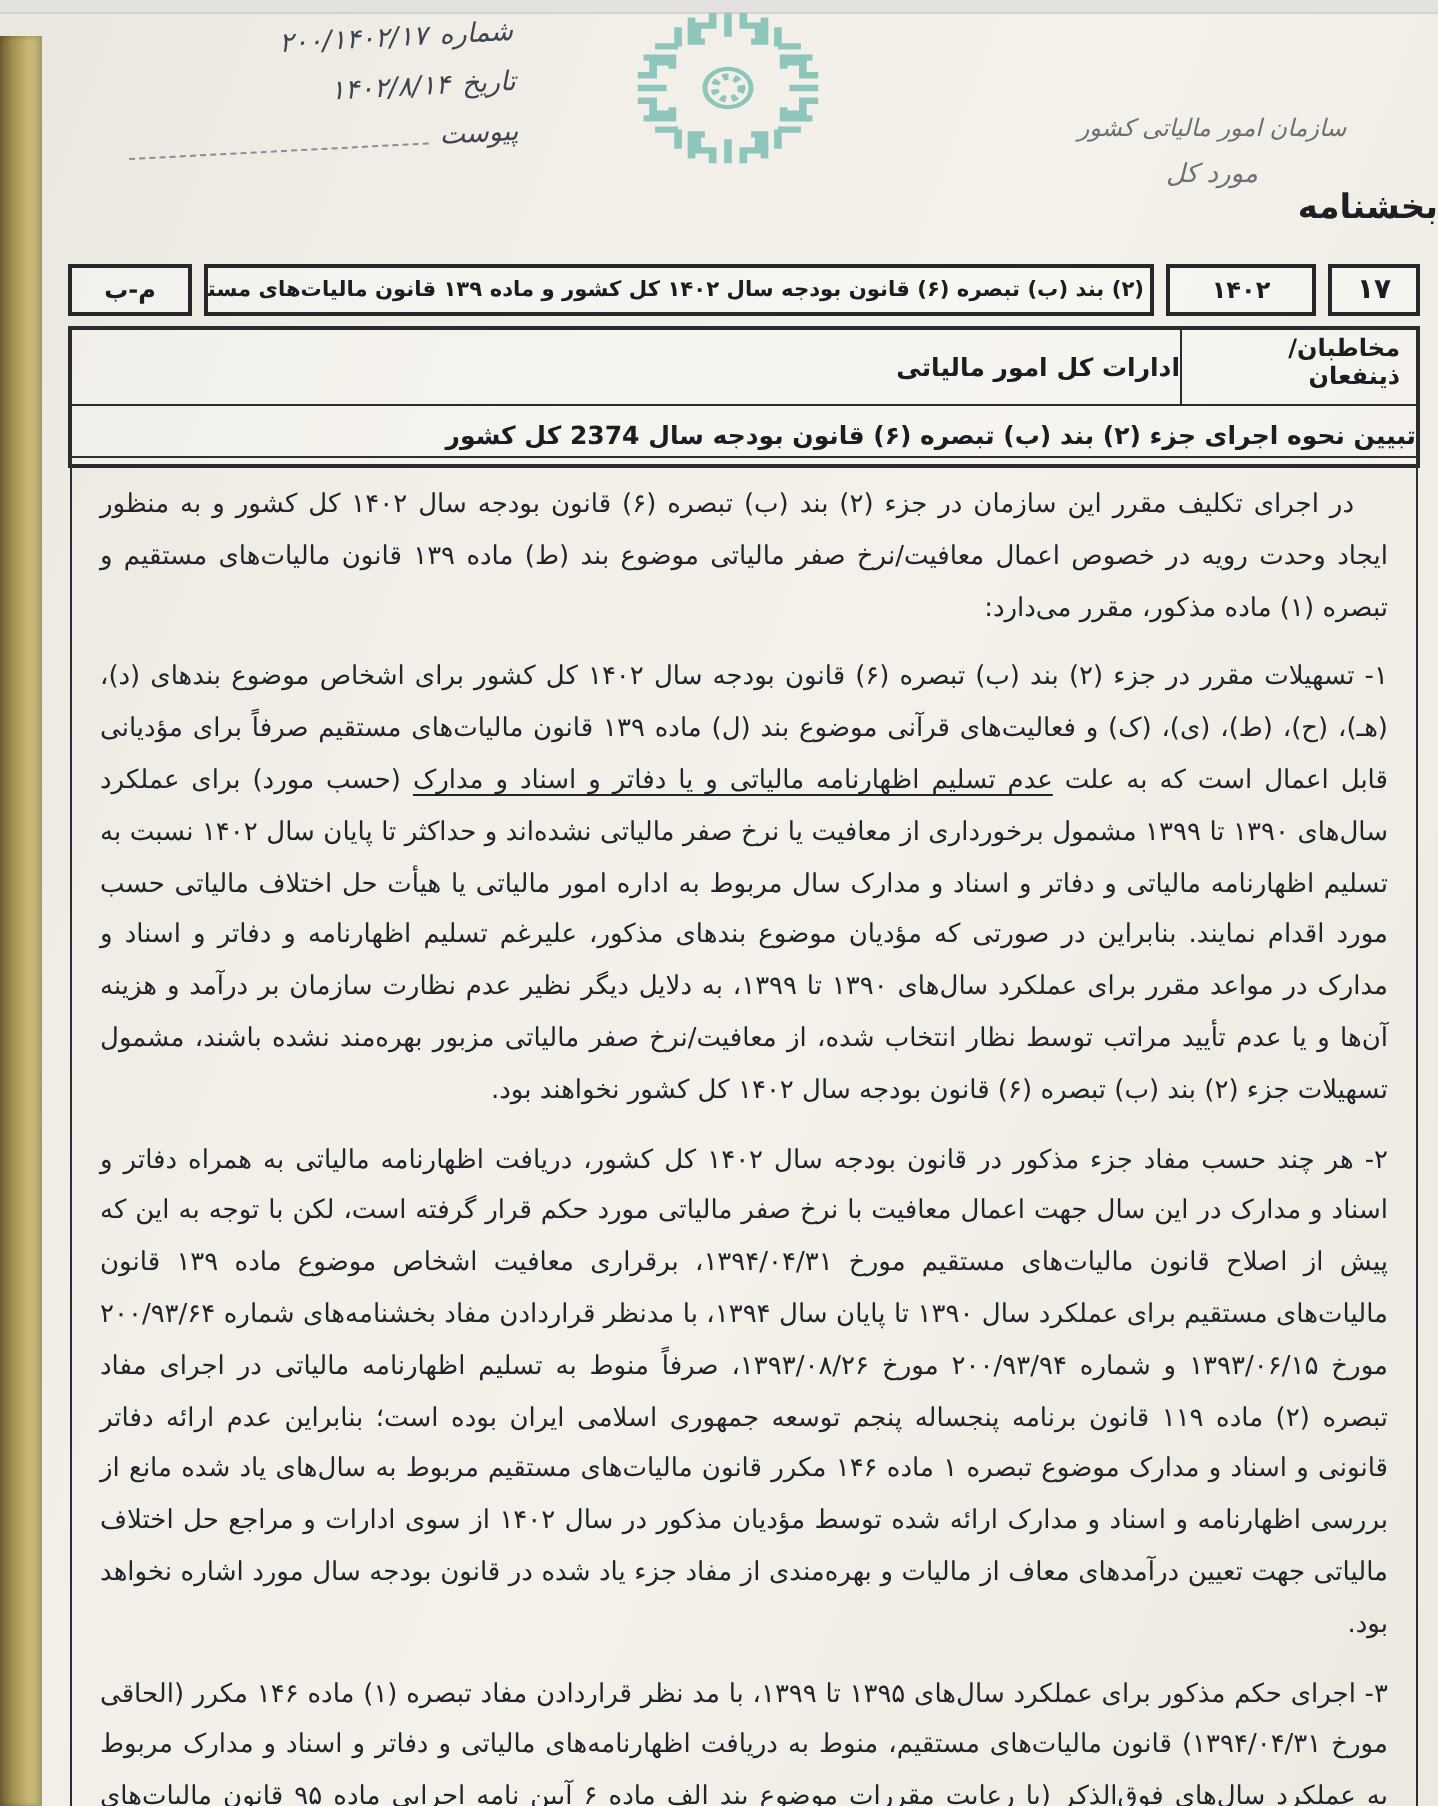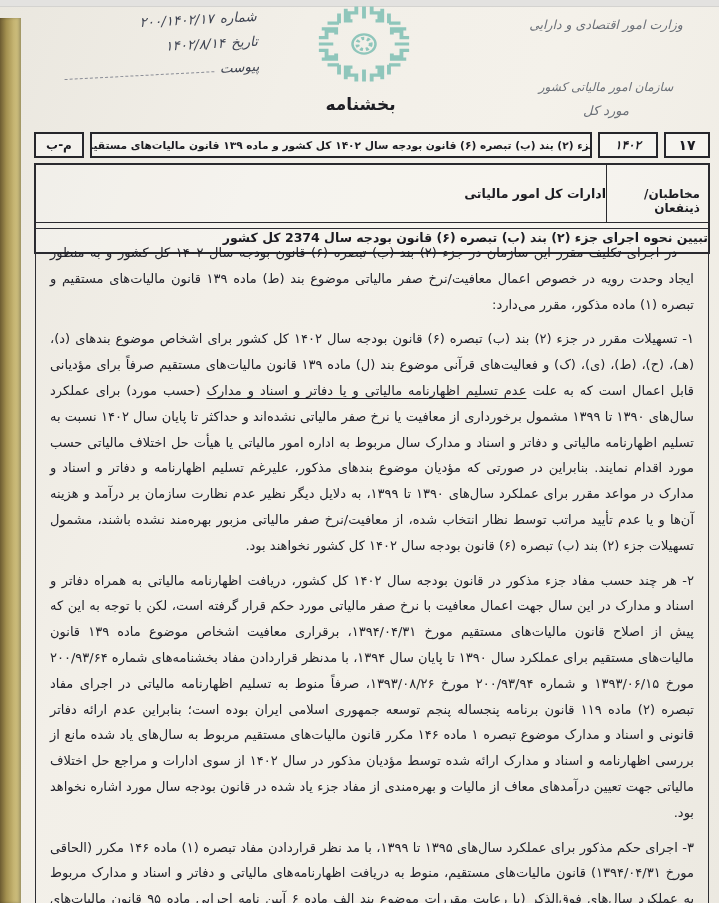--- a/index.html
+++ b/index.html
@@ -37,48 +37,48 @@
     position:absolute; top:10px; left:24px; width:234px;
     direction:rtl; text-align:right; font-style:italic;
     color:#3f4452; font-size:13.5px; line-height:25px;
     transform:rotate(-3deg);
   }
   .ref-row { display:flex; flex-direction:row; align-items:center; justify-content:flex-start; gap:6px; }
   .ref-row .val { letter-spacing:1px; }
   .attachment-line { flex:0 0 150px; border-top:1.5px dashed #8a8d96; margin-top:6px; }
 
   .doc-title {
-    position:absolute; top:94px; left:12px; width:697px;
-    text-align:center; font-weight:bold; font-size:17px; color:#1e1e24;
+    position:absolute; top:94px; left:22px; width:697px;
+    text-align:right; font-weight:bold; font-size:17px; color:#1e1e24;
   }
 
   
   .class-row {
     position:absolute; top:132px; right:9px; width:676px; height:26px;
     display:flex; flex-direction:row; gap:6px; direction:rtl;
   }
   .class-box {
     border:2.2px solid #26262b; background:rgba(255,255,255,.35);
     display:flex; align-items:center; justify-content:center;
     font-weight:bold; color:#1c1c22; height:100%;
   }
   .class-box.serial { width:46px; font-size:14px; }
-  .class-box.year { width:60px; font-size:12px; letter-spacing:1px;font-style:italic; }
+  .class-box.year { width:75px; font-size:12px; letter-spacing:1px; }
   .class-box.subject { flex:1; font-size:10.6px; white-space:nowrap; overflow:hidden; }
-  .class-box.category { width:50px; font-size:12px; }
+  .class-box.category { width:62px; font-size:12px; }
 
   
   .info-table {
     position:absolute; top:163px; right:9px; width:676px;
     border:2px solid #2a2a2f; background:rgba(255,255,255,.25);
   }
   .info-row { display:flex; flex-direction:row; direction:rtl; }
   .info-row + .info-row { border-top:1.6px solid #2a2a2f; }
   .info-label {
-    width:102px; padding:22px 8px 7px 6px; font-weight:bold; font-size:12px;
+    width:118px; padding:2px 8px 7px 6px; font-weight:bold; font-size:12px;
     color:#1c1c22; border-left:1.6px solid #2a2a2f; display:flex; align-items:center;
   }
   .info-value {
     flex:1; padding:7px 0; font-weight:bold; font-size:12.5px; color:#1c1c22;
     display:flex; align-items:center;
   }
 
   
   .body-box {
     position:absolute; top:228px; right:10px; width:674px; height:700px;
@@ -93,21 +93,20 @@
 </style>
 </head>
 <body>
 
 <div class="page">
 
   <div class="photo-top-edge"></div>
   <div class="folder-strip"></div>
 
   <div class="letterhead-titles">
-    <div class="l1">وزارت امور اقتصادی و دارایی</div>
     <div class="l2">سازمان امور مالیاتی کشور</div>
     <div class="l3">مورد کل</div>
   </div>
 
   <div class="logo-wrap" style="color: rgb(143, 198, 187);">
     <svg viewBox="0 0 100 100" preserveAspectRatio="none" aria-hidden="true">
       <g fill="none" stroke="currentColor" stroke-width="4" stroke-linecap="butt">
         <circle cx="50" cy="50" r="12" stroke-width="2.6"></circle>
         <circle cx="50" cy="50" r="7" stroke-width="4" stroke-dasharray="3 3"></circle>
         <path id="arm" d="M50 3 v15 M42 3 v8 h-8 v8 M58 3 v8 h8 v8 M31 6 v15 h7 M69 6 v15 h-7 M24 12 v12 M76 12 v12"></path>

